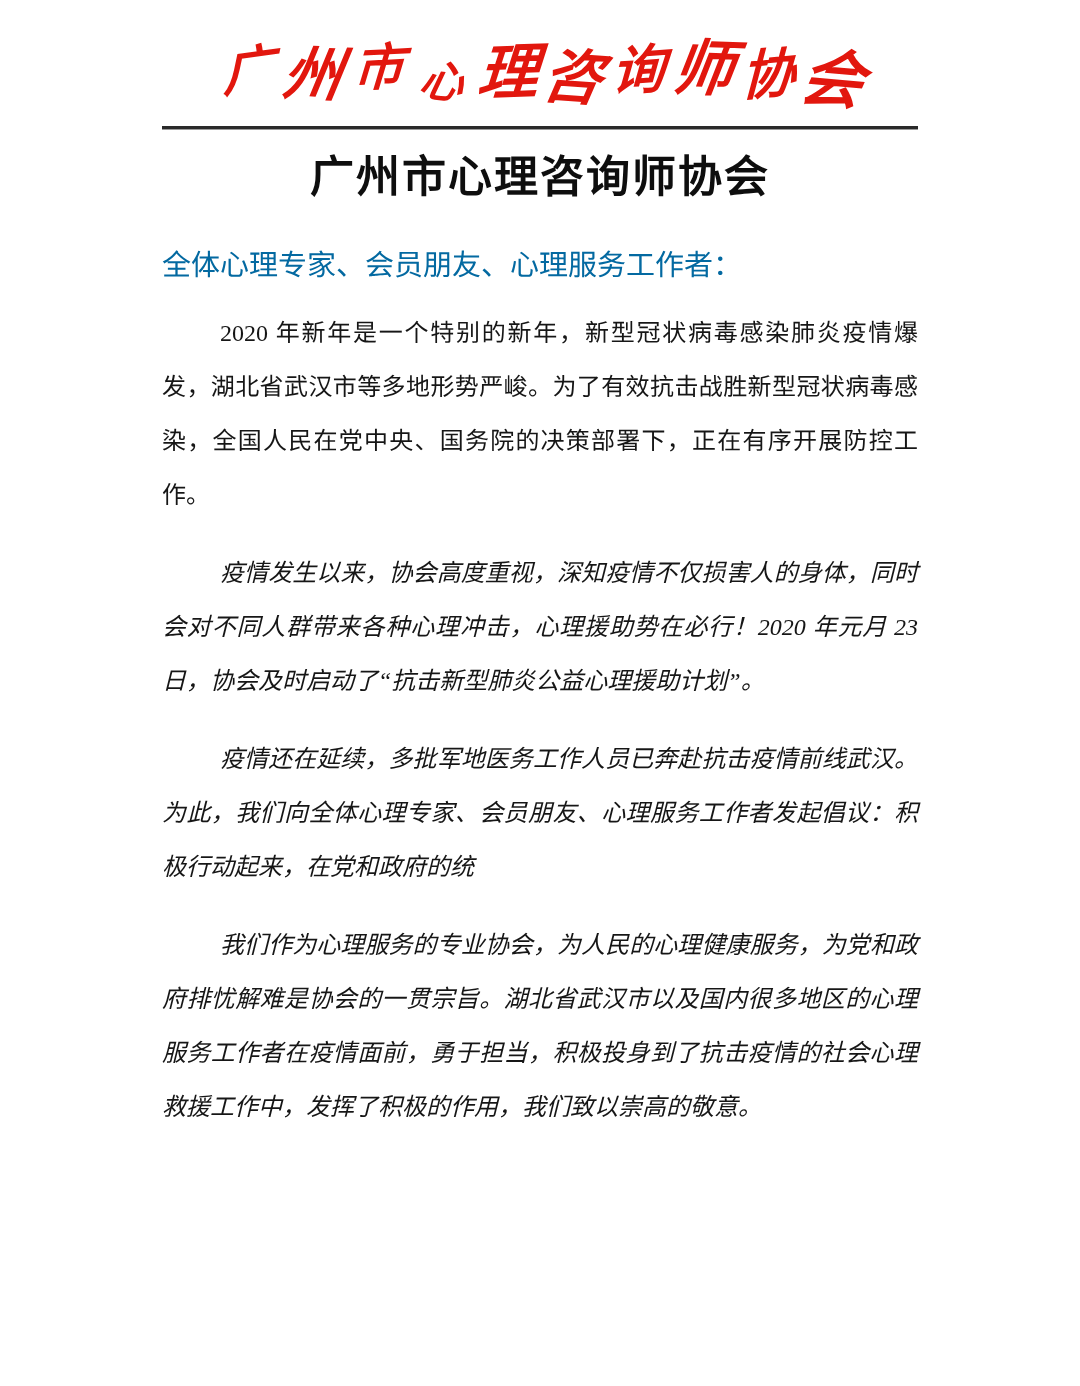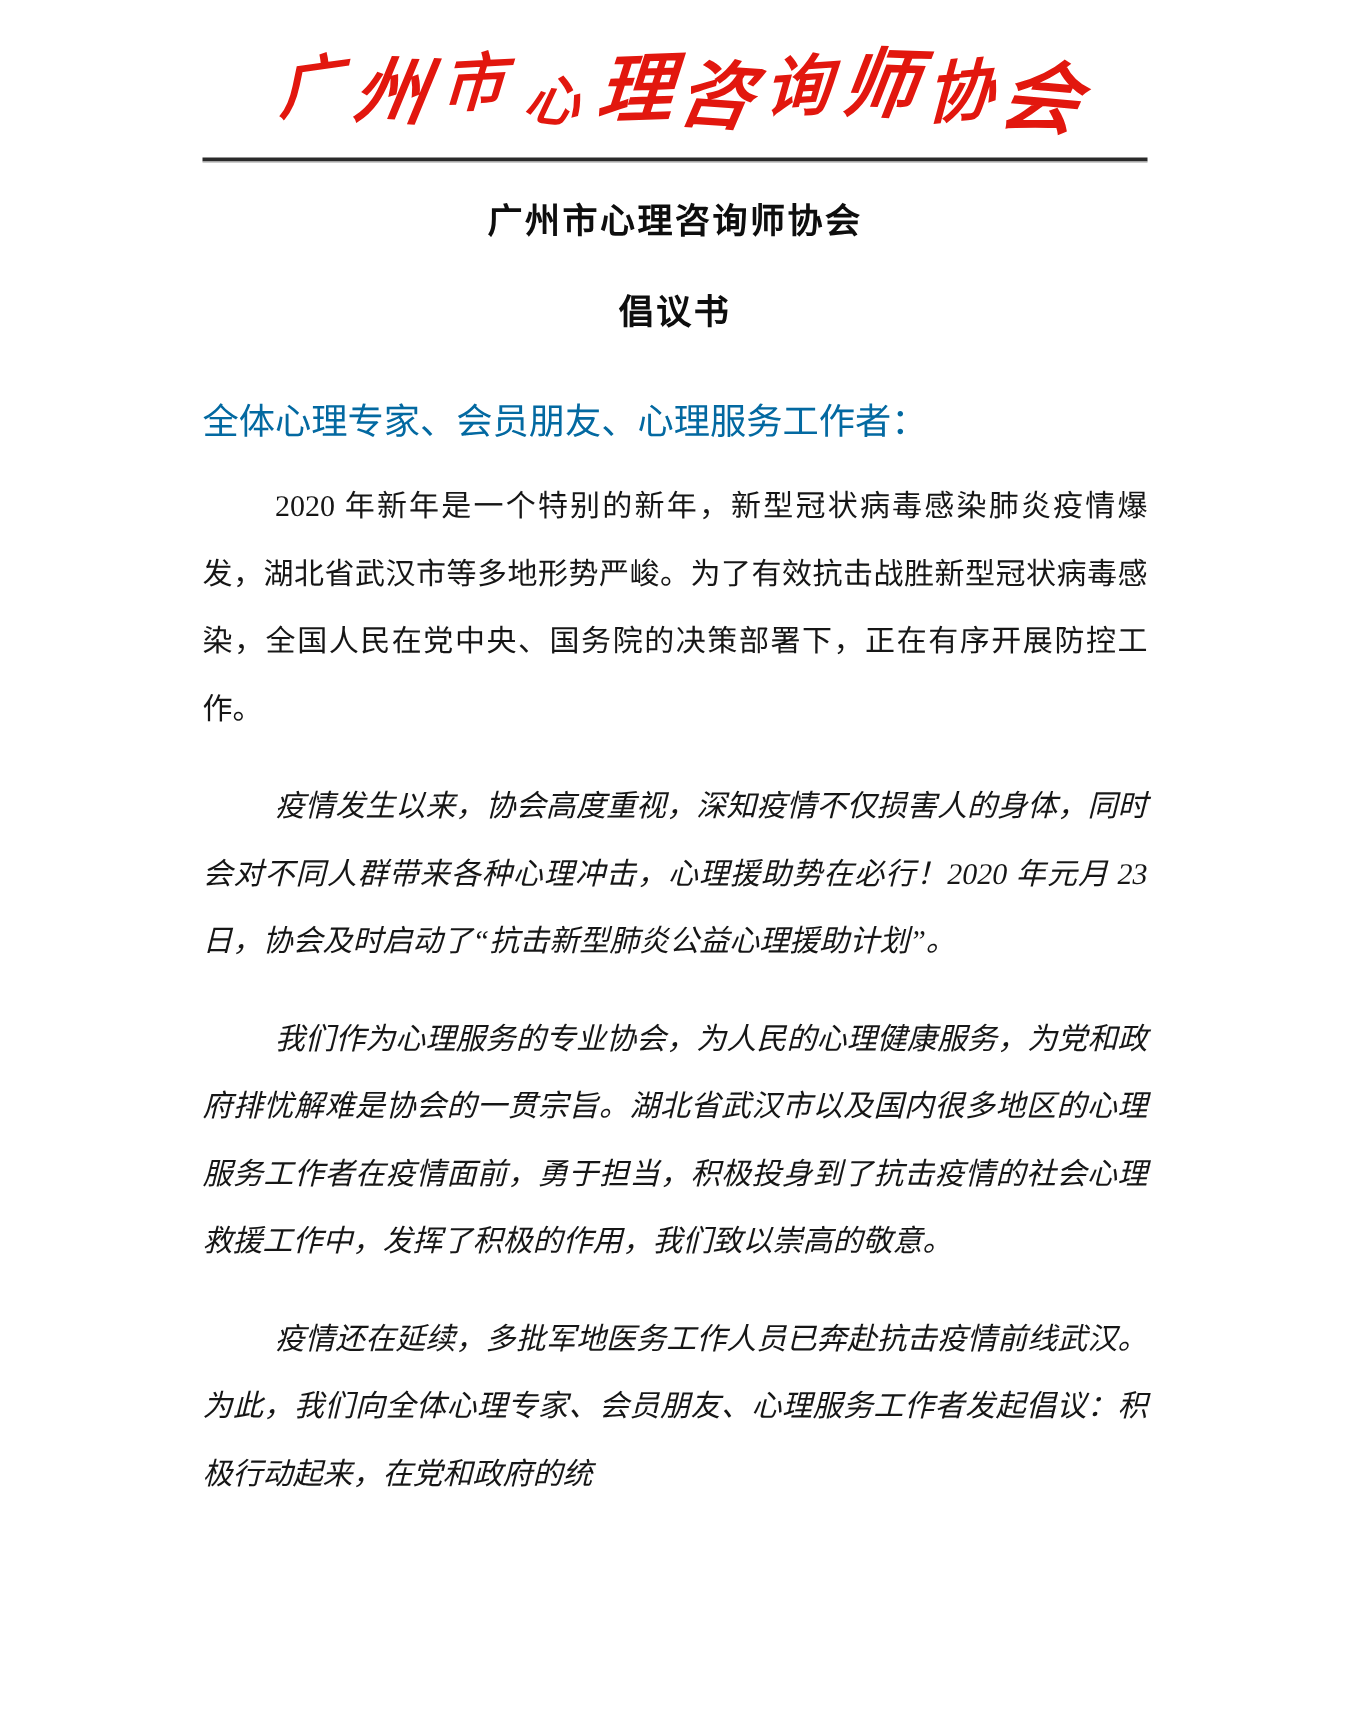--- a/index.html
+++ b/index.html
@@ -67,21 +67,21 @@
     letter-spacing: 1px;
     color: #141414;
   }
 
   
   .title, .subtitle {
     margin: 16px;
     text-align: center;
     font-weight: bold;
     color: #0e0e0e;
-    font-size: 28px;
+    font-size: 44px;
     line-height: 48px;
     letter-spacing: 2px;
   }
   .title    { margin-top: 24px; }
   .subtitle { margin-top: 25px; }
 
   
   .salutation {
     margin: 36px 0 0 0;
     font-size: 29px;
@@ -116,25 +116,24 @@
         <span class="lh-char">协</span>
         <span class="lh-char">会</span>
       </div>
   </header>
 
   <div class="divider"></div>
 
 
   <h1 class="title">广州市心理咨询师协会</h1>
 
-  <h2 class="subtitle">倡议书</h2>
 
   <p class="salutation">全体心理专家、会员朋友、心理服务工作者：</p>
 
   <p class="body-para">2020 年新年是一个特别的新年，新型冠状病毒感染肺炎疫情爆发，湖北省武汉市等多地形势严峻。为了有效抗击战胜新型冠状病毒感染，全国人民在党中央、国务院的决策部署下，正在有序开展防控工作。</p>
 
   <p class="body-para">疫情发生以来，协会高度重视，深知疫情不仅损害人的身体，同时会对不同人群带来各种心理冲击，心理援助势在必行！2020 年元月 23 日，协会及时启动了“抗击新型肺炎公益心理援助计划”。</p>
 
+  <p class="body-para">疫情还在延续，多批军地医务工作人员已奔赴抗击疫情前线武汉。为此，我们向全体心理专家、会员朋友、心理服务工作者发起倡议：积极行动起来，在党和政府的统</p>
+
   <p class="body-para">我们作为心理服务的专业协会，为人民的心理健康服务，为党和政府排忧解难是协会的一贯宗旨。湖北省武汉市以及国内很多地区的心理服务工作者在疫情面前，勇于担当，积极投身到了抗击疫情的社会心理救援工作中，发挥了积极的作用，我们致以崇高的敬意。</p>
-
-  <p class="body-para">疫情还在延续，多批军地医务工作人员已奔赴抗击疫情前线武汉。为此，我们向全体心理专家、会员朋友、心理服务工作者发起倡议：积极行动起来，在党和政府的统</p>
 
 </div>
 
 </body></html>

